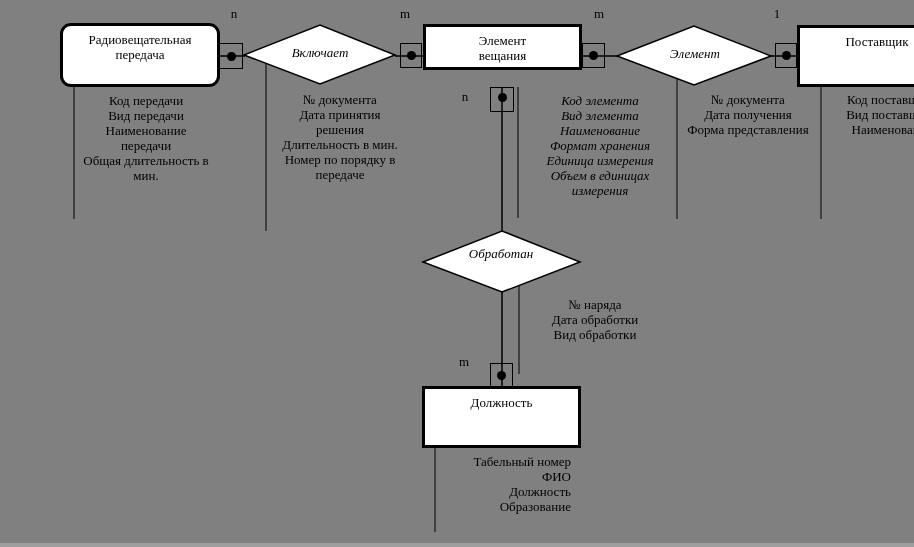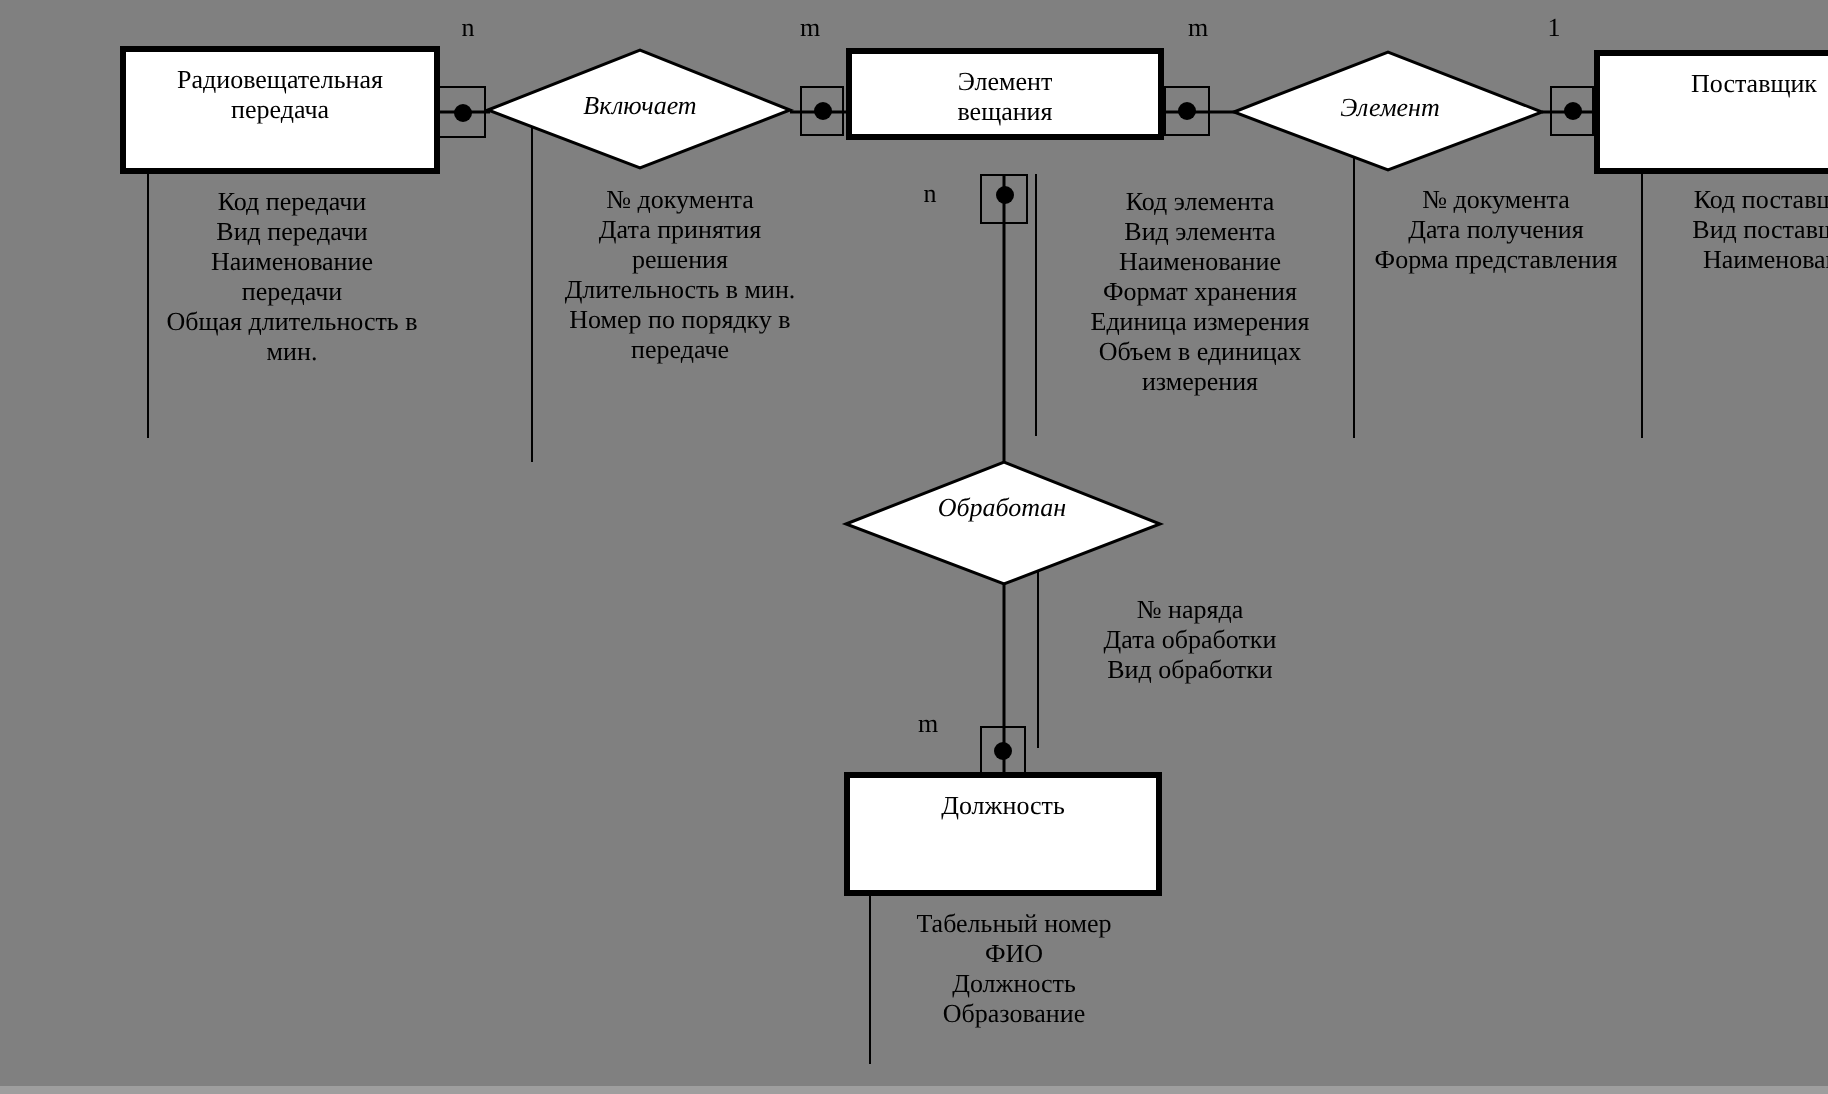--- a/index.html
+++ b/index.html
@@ -56,21 +56,21 @@
     <line x1="677" y1="76" x2="677" y2="219" stroke="#000" stroke-width="1"></line>
     <line x1="821" y1="87" x2="821" y2="219" stroke="#000" stroke-width="1"></line>
     <line x1="519" y1="280" x2="519" y2="374" stroke="#000" stroke-width="1"></line>
     <line x1="435" y1="448" x2="435" y2="532" stroke="#000" stroke-width="1"></line>
 
     <polygon points="244,55 320,25 395,55 320,84" fill="#fff" stroke="#000" stroke-width="1.5"></polygon>
     <polygon points="617,56 694,26 771,56 694,85" fill="#fff" stroke="#000" stroke-width="1.5"></polygon>
     <polygon points="423,262 502,231 580,262 502,292" fill="#fff" stroke="#000" stroke-width="1.5"></polygon>
   </svg>
 
-  <div class="entity" style="left:60px;top:23px;width:160px;height:64px;">
+  <div class="entity" style="left:60px;top:23px;width:160px;height:64px;border-radius:11px;">
     <div class="entity-title">Радиовещательная
 передача</div>
   </div>
 
   <div class="entity" style="left:423px;top:24px;width:159px;height:46px;">
     <div class="entity-title">Элемент
 вещания</div>
   </div>
 
   <div class="entity" style="left:797px;top:25px;width:160px;height:62px;">
@@ -116,35 +116,35 @@
 Наименование
 передачи
 Общая длительность  в
 мин.</div>
   <div class="attrs" style="left:260px;top:92px;width:160px;">№ документа
 Дата принятия
 решения
 Длительность  в мин.
 Номер по порядку в
 передаче</div>
-  <div class="attrs" style="left:515px;top:93px;width:170px;">Код элемента
+  <div class="attrs" style="left:515px;top:93px;width:170px;font-style:italic;">Код элемента
 Вид элемента
 Наименование
 Формат хранения
 Единица  измерения
 Объем в единицах
 измерения</div>
   <div class="attrs" style="left:653px;top:92px;width:190px;">№ документа
 Дата получения
 Форма представления</div>
   <div class="attrs" style="left:802px;top:92px;width:180px;">Код поставщика
 Вид поставщика
 Наименование</div>
   <div class="attrs" style="left:515px;top:297px;width:160px;">№ наряда
 Дата обработки
 Вид обработки</div>
-  <div class="attrs" style="left:427px;top:454px;width:160px;">Табельный номер
+  <div class="attrs" style="left:411px;top:454px;width:160px;text-align:right;">Табельный номер
 ФИО
 Должность
 Образование</div>
 
   <div class="bottom-strip"></div>
 </div>
 
 </body></html>

